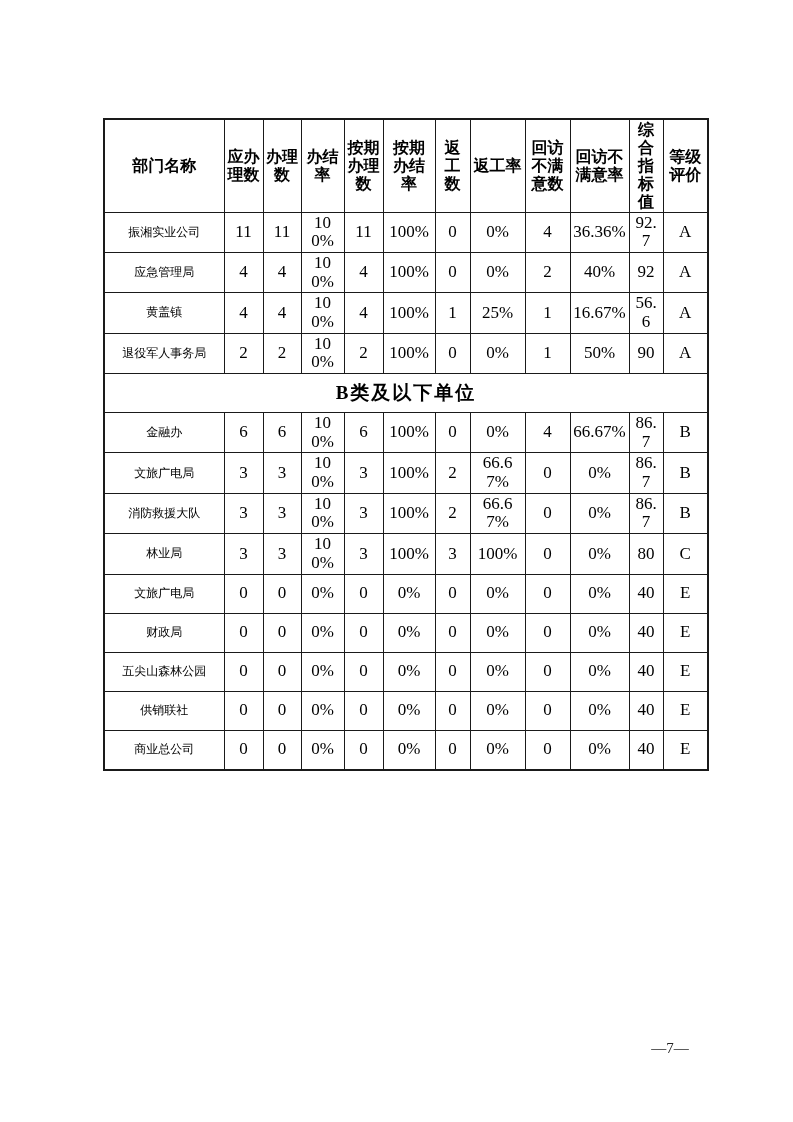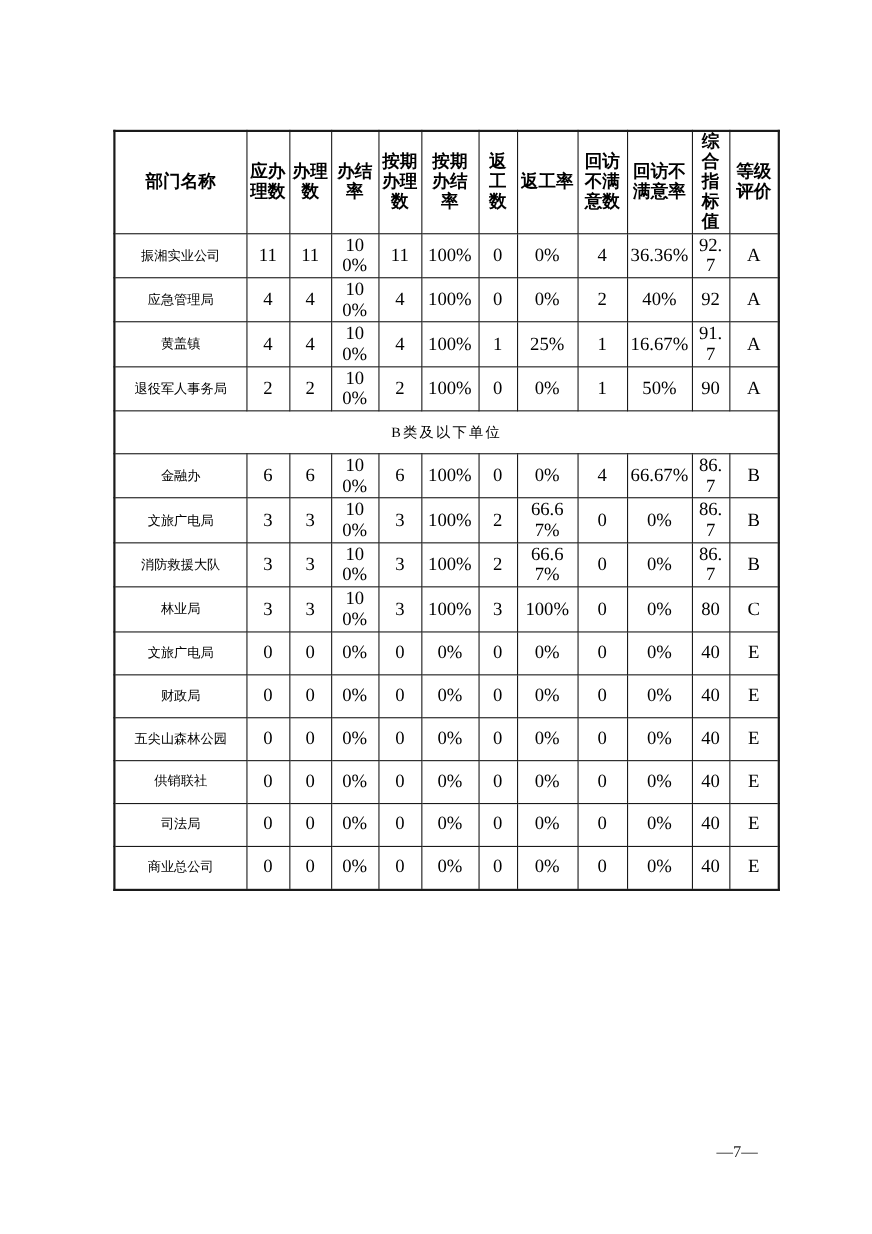--- a/index.html
+++ b/index.html
@@ -44,22 +44,22 @@
   table.report td {
     font-size: 17px;
     height: 36px;
     word-break: break-all;
     line-height: 1.1;
   }
   table.report td.dept {
     font-size: 12px;
   }
   table.report tr.section-row td {
-    font-weight: normal;
-    font-size: 13px;
+    font-weight: bold;
+    font-size: 19px;
     letter-spacing: 2px;
   }
   table.report tr.total-row td {
     font-weight: bold;
   }
   .page-number {
     position: absolute;
     left: 640px;
     top: 1040px;
     width: 60px;
@@ -151,21 +151,21 @@
           <td class="dept">黄盖镇</td>
           <td>4</td>
           <td>4</td>
           <td>100%</td>
           <td>4</td>
           <td>100%</td>
           <td>1</td>
           <td>25%</td>
           <td>1</td>
           <td>16.67%</td>
-          <td>91.7</td>
+          <td>56.6</td>
           <td>A</td>
         </tr>
         <tr class="data-row">
           <td class="dept">退役军人事务局</td>
           <td>2</td>
           <td>2</td>
           <td>100%</td>
           <td>2</td>
           <td>100%</td>
           <td>0</td>
@@ -284,34 +284,20 @@
           <td>0</td>
           <td>0%</td>
           <td>0</td>
           <td>0%</td>
           <td>0</td>
           <td>0%</td>
           <td>40</td>
           <td>E</td>
         </tr>
         <tr class="data-row">
-          <td class="dept">司法局</td>
-          <td>0</td>
-          <td>0</td>
-          <td>0%</td>
-          <td>0</td>
-          <td>0%</td>
-          <td>0</td>
-          <td>0%</td>
-          <td>0</td>
-          <td>0%</td>
-          <td>40</td>
-          <td>E</td>
-        </tr>
-        <tr class="data-row">
           <td class="dept">商业总公司</td>
           <td>0</td>
           <td>0</td>
           <td>0%</td>
           <td>0</td>
           <td>0%</td>
           <td>0</td>
           <td>0%</td>
           <td>0</td>
           <td>0%</td>

